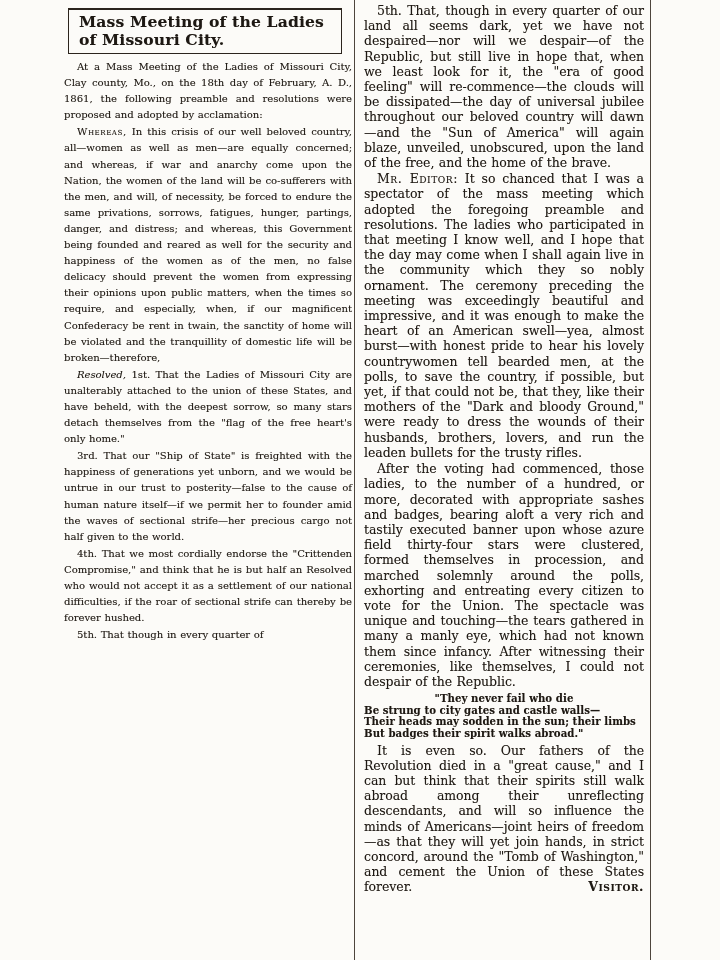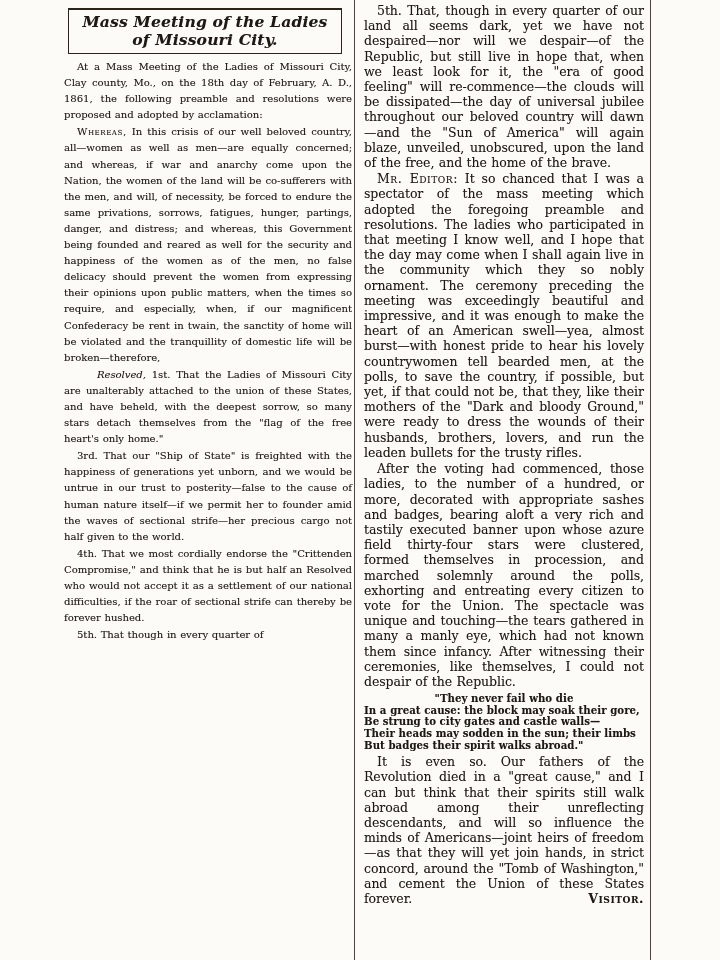--- a/index.html
+++ b/index.html
@@ -29,22 +29,20 @@
 
   .col { position: absolute; }
   .col-left { left: 64px; top: 6px; width: 288px; }
   .col-right { left: 364px; top: 2px; width: 280px; }
 
   .title-box {
     border: 1px solid #2b241d;
     border-top-width: 2px;
     margin: 2px 10px 5px 4px;
     padding: 3px 10px 4px 10px;
-    text-align: center;
-    font-style: italic;
   }
   .title {
     font-weight: bold;
     font-size: 15.5px;
     line-height: 18px;
     letter-spacing: 0.2px;
   }
 
   p.np {
     margin: 1px 0 0 0;
@@ -53,21 +51,21 @@
     font-size: 10px;
     line-height: 16.1px;
     word-spacing: 0.5px;
   }
   .col-right p.np {
     font-size: 12.4px;
     line-height: 15.2px;
   }
 
   .sc { font-variant: small-caps; letter-spacing: 0.6px; }
-  .it { font-style: italic; margin-left: 20px; }
+  .it { font-style: italic; }
 
   .poem {
     margin: 4px 0 3px 0;
     font-size: 10.1px;
     line-height: 11.6px;
     font-weight: bold;
     text-align: left;
     letter-spacing: 0.1px;
   }
   .poem-line { white-space: nowrap; }
@@ -108,21 +106,20 @@
 
   <div class="col col-right">
     <p class="np">5th. That, though in every quarter of our land all seems dark, yet we have not despaired—nor will we despair—of the Republic, but still live in hope that, when we least look for it, the "era of good feeling" will re-commence—the clouds will be dissipated—the day of universal jubilee throughout our beloved country will dawn—and the "Sun of America" will again blaze, unveiled, unobscured, upon the land of the free, and the home of the brave.</p>
 
     <p class="np"><span class="sc">Mr. Editor:</span><span> It so chanced that I was a spectator of the mass meeting which adopted the foregoing preamble and resolutions. The ladies who participated in that meeting I know well, and I hope that the day may come when I shall again live in the community which they so nobly ornament. The ceremony preceding the meeting was exceedingly beautiful and impressive, and it was enough to make the heart of an American swell—yea, almost burst—with honest pride to hear his lovely countrywomen tell bearded men, at the polls, to save the country, if possible, but yet, if that could not be, that they, like their mothers of the "Dark and bloody Ground," were ready to dress the wounds of their husbands, brothers, lovers, and run the leaden bullets for the trusty rifles.</span></p>
 
     <p class="np">After the voting had commenced, those ladies, to the number of a hundred, or more, decorated with appropriate sashes and badges, bearing aloft a very rich and tastily executed banner upon whose azure field thirty-four stars were clustered, formed themselves in procession, and marched solemnly around the polls, exhorting and entreating every citizen to vote for the Union. The spectacle was unique and touching—the tears gathered in many a manly eye, which had not known them since infancy. After witnessing their ceremonies, like themselves, I could not despair of the Republic.</p>
 
     <div class="poem">
       <div class="poem-line center">"They never fail who die</div>
-      <div class="poem-line">In a great cause: the block may soak their gore,</div>
       <div class="poem-line">Be strung to city gates and castle walls—</div>
       <div class="poem-line">Their heads may sodden in the sun; their limbs</div>
       <div class="poem-line">But badges their spirit walks abroad."</div>
     </div>
 
     <p class="np"><span>It is even so. Our fathers of the Revolution died in a "great cause," and I can but think that their spirits still walk abroad among their unreflecting descendants, and will so influence the minds of Americans—joint heirs of freedom—as that they will yet join hands, in strict concord, around the "Tomb of Washington," and cement the Union of these States forever.</span><span class="sig sc">Visitor.</span></p>
   </div>
 
 </div>
 

